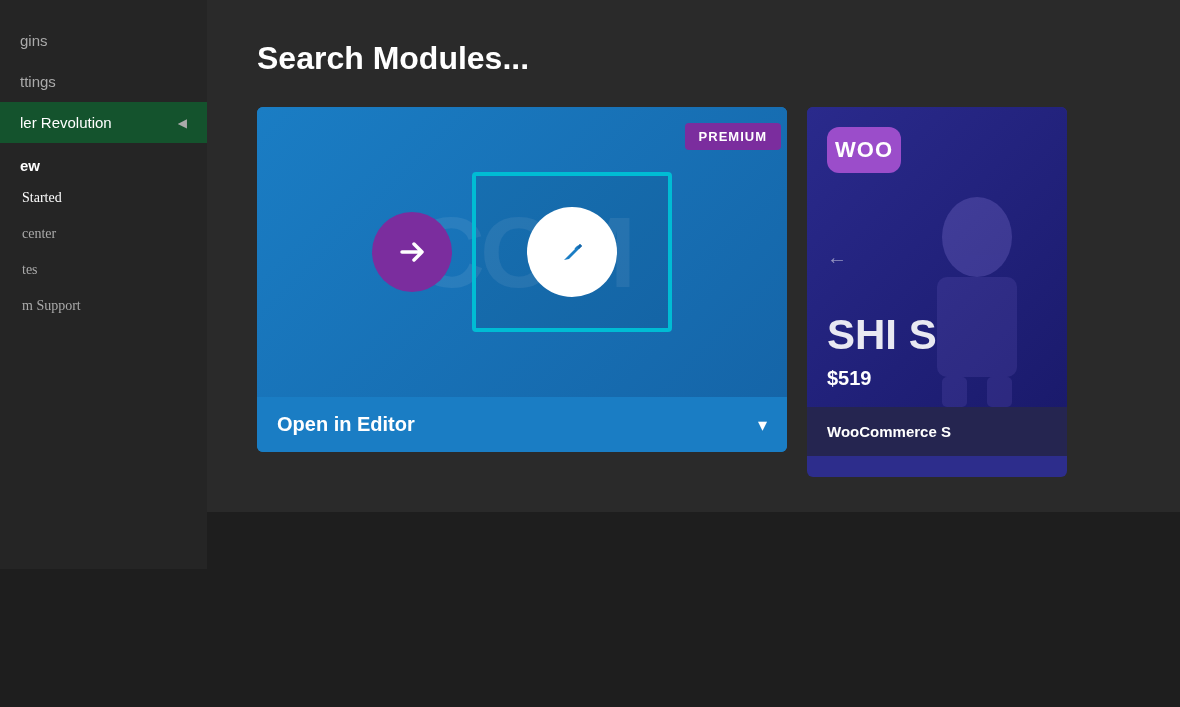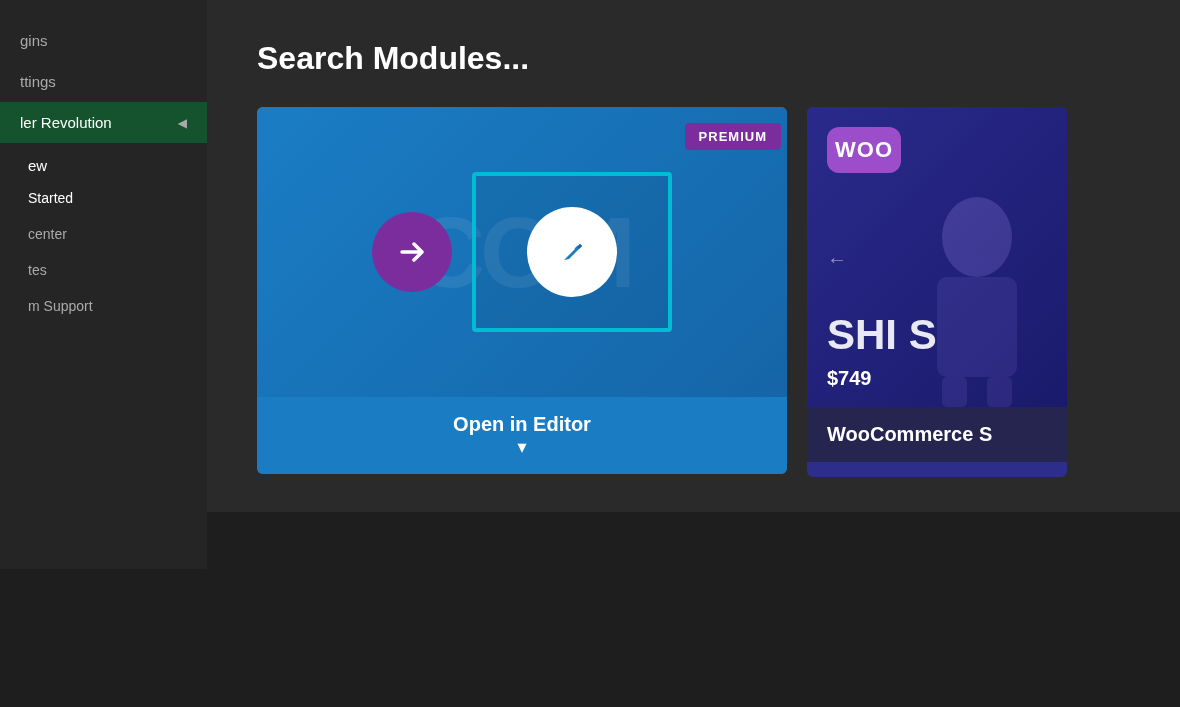--- a/index.html
+++ b/index.html
@@ -40,31 +40,32 @@
       align-items: center;
       justify-content: space-between;
     }
 
     .sidebar-arrow {
       color: #aaa;
       font-size: 12px;
     }
 
     .sidebar-section-label {
-      padding: 14px 20px 6px 28px;
+      padding: 14px 20px 6px 20px;
       color: #fff;
       font-size: 15px;
-      font-weight: normal;
+      font-weight: bold;
     }
 
     .sidebar-sub-item {
-      padding: 10px 28px;
+      padding: 10px 22px;
       color: #aaa;
       font-size: 14px;
       cursor: pointer;
+      font-family: Liberation Serif, serif;
     }
 
     .sidebar-sub-item.active-sub {
       color: #fff;
     }
 
     
     .main-content {
       flex: 1;
       height: 512px;
@@ -190,21 +191,20 @@
       height: 36px;
     }
 
     
     .card-footer {
       background: #1a7dc4;
       padding: 16px 20px;
       display: flex;
       align-items: center;
       justify-content: space-between;
-      flex-direction: column;
     }
 
     .card-footer-label {
       color: #fff;
       font-size: 20px;
       font-weight: bold;
     }
 
     .card-footer-arrow {
       color: #fff;
@@ -276,21 +276,21 @@
 
     .partial-card-footer {
       background: #252550;
       padding: 16px 20px;
       display: flex;
       align-items: center;
     }
 
     .partial-card-label {
       color: #fff;
-      font-size: 20px;
+      font-size: 15px;
       font-weight: bold;
     }
 
     
     .bg-figure {
       position: absolute;
       right: 0;
       bottom: 0;
       width: 180px;
       height: 220px;
@@ -387,21 +387,21 @@
 
         <svg class="bg-figure" viewBox="0 0 180 220" xmlns="http://www.w3.org/2000/svg">
           <ellipse cx="90" cy="50" rx="35" ry="40" fill="rgba(180,160,255,0.4)"></ellipse>
           <rect x="50" y="90" width="80" height="100" rx="10" fill="rgba(140,120,220,0.3)"></rect>
           <rect x="55" y="190" width="25" height="30" rx="5" fill="rgba(140,120,220,0.3)"></rect>
           <rect x="100" y="190" width="25" height="30" rx="5" fill="rgba(140,120,220,0.3)"></rect>
         </svg>
 
         <div class="partial-card-overlay-text">
           <span class="shi-text">SHI S</span>
-          <span class="price-text">$749</span>
+          <span class="price-text">$519</span>
         </div>
       </div>
 
       <div class="partial-card-footer">
         <span class="partial-card-label">WooCommerce S</span>
       </div>
     </div>
 
   </div>
 </main>

